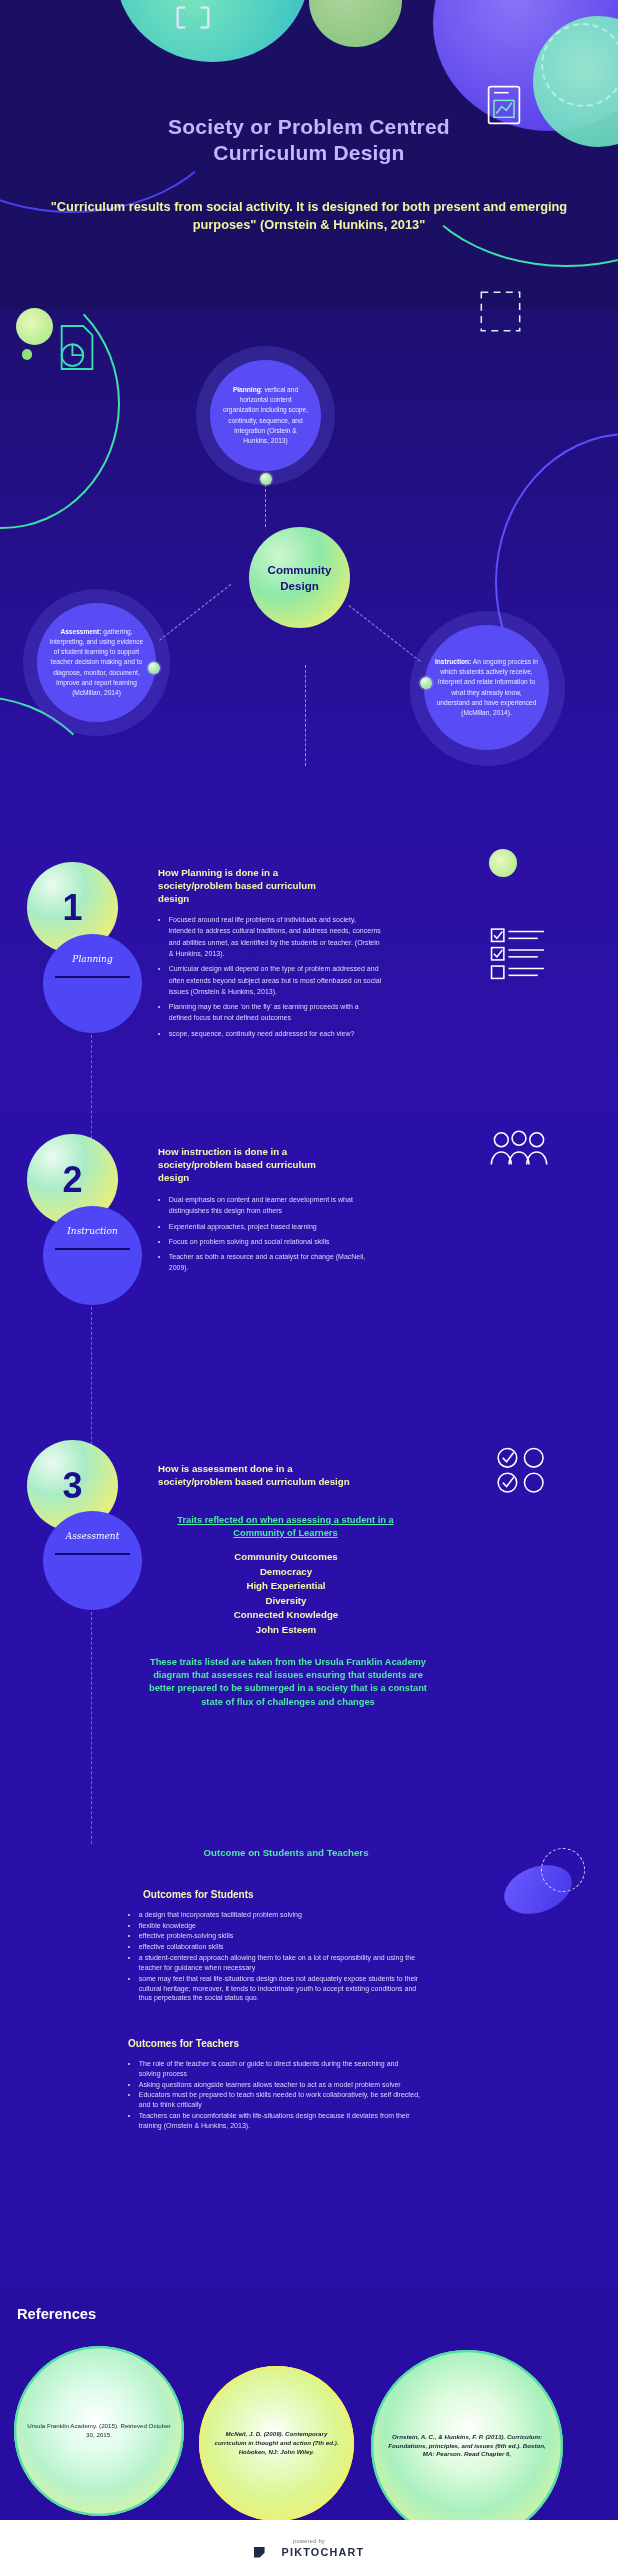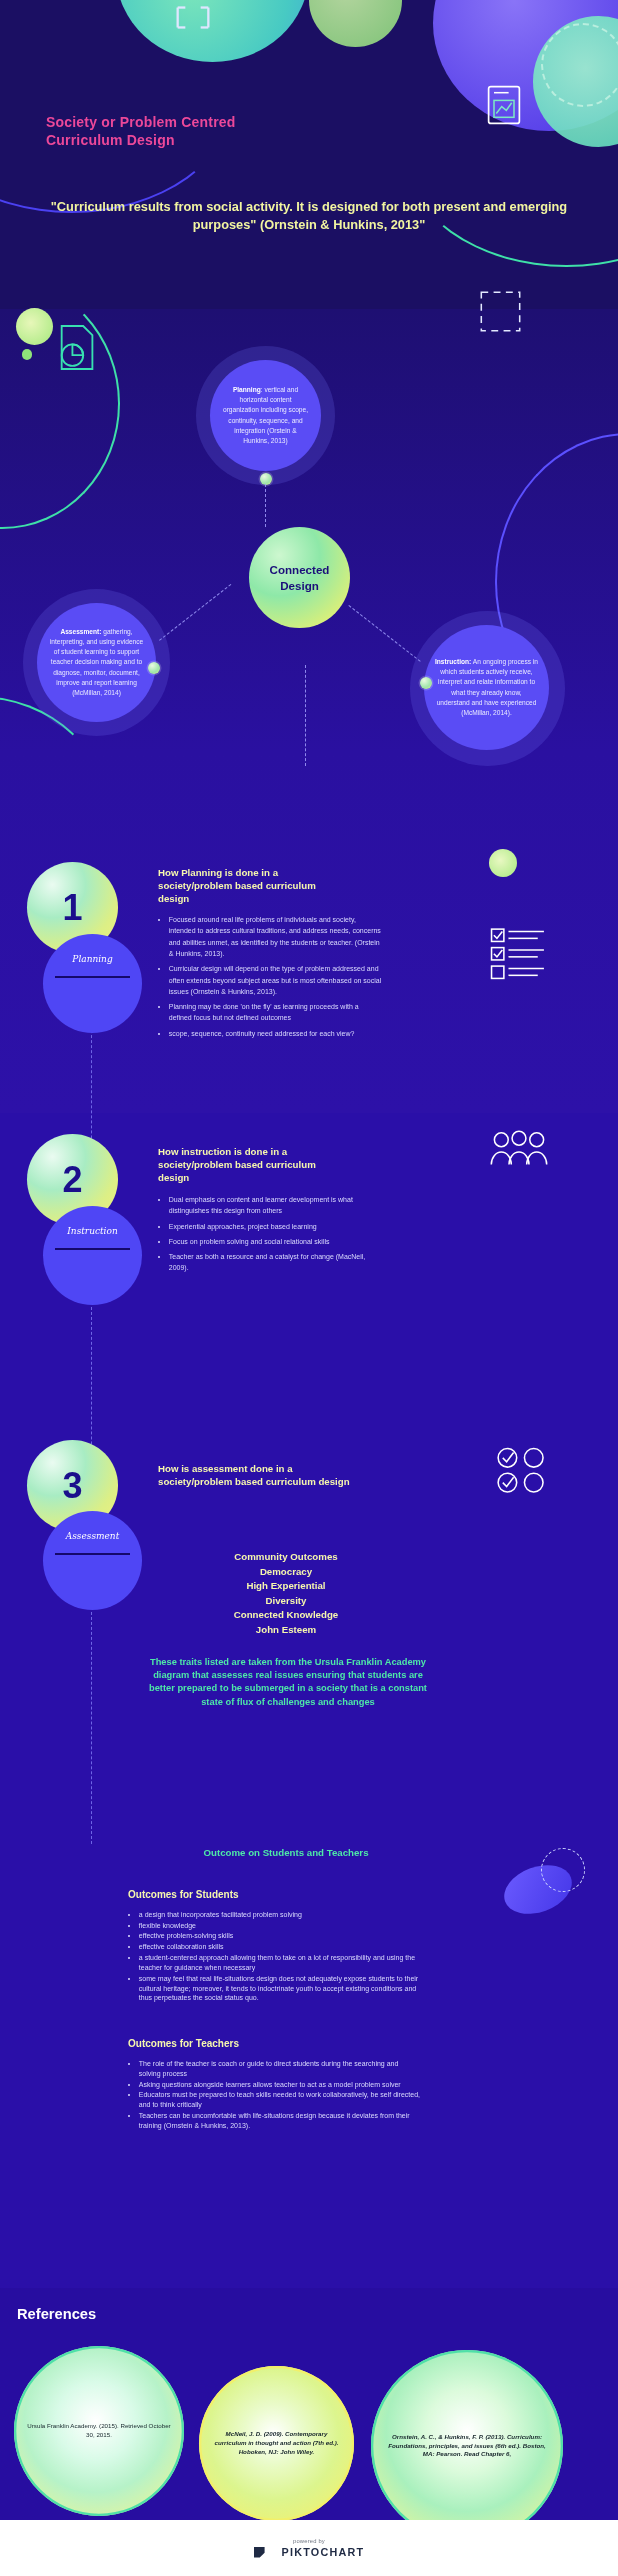--- a/index.html
+++ b/index.html
@@ -13,22 +13,22 @@
   .b2{top:309px;height:804px;background:linear-gradient(180deg,#1e0f72 0%,#2a10a0 55%,#2d11a8 100%);}
   .b3{top:1113px;height:1175px;background:#2a0fa8;}
   .b4{top:2288px;height:232px;background:#270da0;}
   .b5{top:2520px;height:56px;background:#ffffff;}
 
   .blob{position:absolute;border-radius:50%;}
   .ring{position:absolute;border-radius:50%;border:2.3px solid;}
   .curve{position:absolute;border-radius:50%;border:2.3px solid transparent;}
 
   
-  .title{position:absolute;left:46px;top:114px;width:526px;text-align:left;
-    color:#ec4899;font-size:14px;font-weight:bold;line-height:1.25;letter-spacing:0.2px;}
+  .title{position:absolute;left:46px;top:114px;width:526px;text-align:center;
+    color:#c4b5fd;font-size:21px;font-weight:bold;line-height:1.25;letter-spacing:0.2px;}
   .subtitle{position:absolute;left:23px;top:198px;width:572px;text-align:center;
     color:#f2f5a0;font-size:12.8px;font-weight:bold;line-height:1.38;}
 
   
   .bubble{position:absolute;border-radius:50%;display:flex;align-items:center;justify-content:center;
     text-align:center;color:#eaeaff;box-sizing:border-box;}
   .bubble .inner{padding:0 10.8px;font-size:6.6px;line-height:1.55;}
   .bubble .inner b{color:#fff;}
   .halo{position:absolute;border-radius:50%;background:rgba(120,120,255,.20);}
   .bub-fill{background:#5a4cf5;}
@@ -159,21 +159,21 @@
     </div>
   </div>
   <div class="dot" style="left:260px;top:473px;width:12.4px;height:12.4px;"></div>
 
   <div class="dash" style="left:266px;top:484px;width:43px;transform:rotate(90deg);"></div>
   <div class="dash" style="left:159px;top:640px;width:91px;transform:rotate(-38deg);"></div>
   <div class="dash" style="left:349px;top:605px;width:91px;transform:rotate(38deg);"></div>
   <div class="dash" style="left:306px;top:665px;width:101px;transform:rotate(90deg);"></div>
 
   <div class="center-circle" style="left:249px;top:527px;width:101px;height:101px;">
-    <span><span>Connected</span><br>
+    <span><span>Community</span><br>
       <span>Design</span></span>
   </div>
 
   <div class="halo" style="left:23px;top:589px;width:147px;height:147px;"></div>
   <div class="bubble bub-fill" style="left:37px;top:603px;width:119px;height:119px;">
     <div class="inner">
       <b>Assessment:</b><span> gathering, interpreting, and using evidence of student learning to support teacher decision making and to diagnose, monitor, document, improve and report learning (McMillan, 2014)</span>
     </div>
   </div>
   <div class="dot" style="left:148px;top:662px;width:12.4px;height:12.4px;"></div>
@@ -250,20 +250,21 @@
 
   <div class="numcircle" style="left:27px;top:1440px;width:91px;height:91px;">
     <span>3</span>
   </div>
   <div class="labelcircle" style="left:43px;top:1511px;width:99px;height:99px;">
     <div class="scriptlbl">Assessment</div>
     <div class="bar"></div>
   </div>
   <div class="vdash" style="left:91px;top:1612px;height:232px;"></div>
   <div class="sec-head" style="left:158px;top:1463px;width:193px;">How is assessment done in a society/problem based curriculum design</div>
+  <div class="green-head" style="left:162px;top:1514px;width:247px;">Traits reflected on when assessing a student in a Community of Learners</div>
   <div class="traits" style="left:139px;top:1550px;width:294px;">
     <div>Community Outcomes</div>
     <div>Democracy</div>
     <div>High Experiential</div>
     <div>Diversity</div>
     <div>Connected Knowledge</div>
     <div>John Esteem</div>
   </div>
   <div class="green-para" style="left:143px;top:1647px;width:290px;">These traits listed are taken from the Ursula Franklin Academy diagram that assesses real issues ensuring that students are better prepared to be submerged in a society that is a constant state of flux of challenges and changes</div>
   <div class="icon" style="left:495px;top:1447px;">
@@ -271,21 +272,21 @@
       <circle cx="16" cy="14" r="12" fill="none" stroke="#ffffff" stroke-width="2"></circle>
       <polyline points="10,14 15,19 24,7" fill="none" stroke="#ffffff" stroke-width="2"></polyline>
       <circle cx="50" cy="14" r="12" fill="none" stroke="#ffffff" stroke-width="2"></circle>
       <circle cx="16" cy="46" r="12" fill="none" stroke="#ffffff" stroke-width="2"></circle>
       <polyline points="10,46 15,51 24,39" fill="none" stroke="#ffffff" stroke-width="2"></polyline>
       <circle cx="50" cy="46" r="12" fill="none" stroke="#ffffff" stroke-width="2"></circle>
     </svg>
   </div>
 
   <div class="out-link" style="left:116px;top:1847px;width:340px;">Outcome on Students and Teachers</div>
-  <div class="out-head" style="left:128px;top:1889px;">Outcomes for Students</div>
+  <div class="out-head" style="left:143px;top:1889px;">Outcomes for Students</div>
   <div class="bullets tight" style="left:128px;top:1910px;width:294px;">
     <ul>
       <li>a design that incorporates facilitated problem solving</li>
       <li>flexible knowledge</li>
       <li>effective problem-solving skills</li>
       <li>effective collaboration skills</li>
       <li>a student-centered approach allowing them to take on a lot of responsibility and using the teacher for guidance when necessary</li>
       <li>some may feel that real life-situations design does not adequately expose students to their cultural heritage; moreover, it tends to indoctrinate youth to accept existing conditions and thus perpetuates the social status quo.</li>
     </ul>
   </div>

